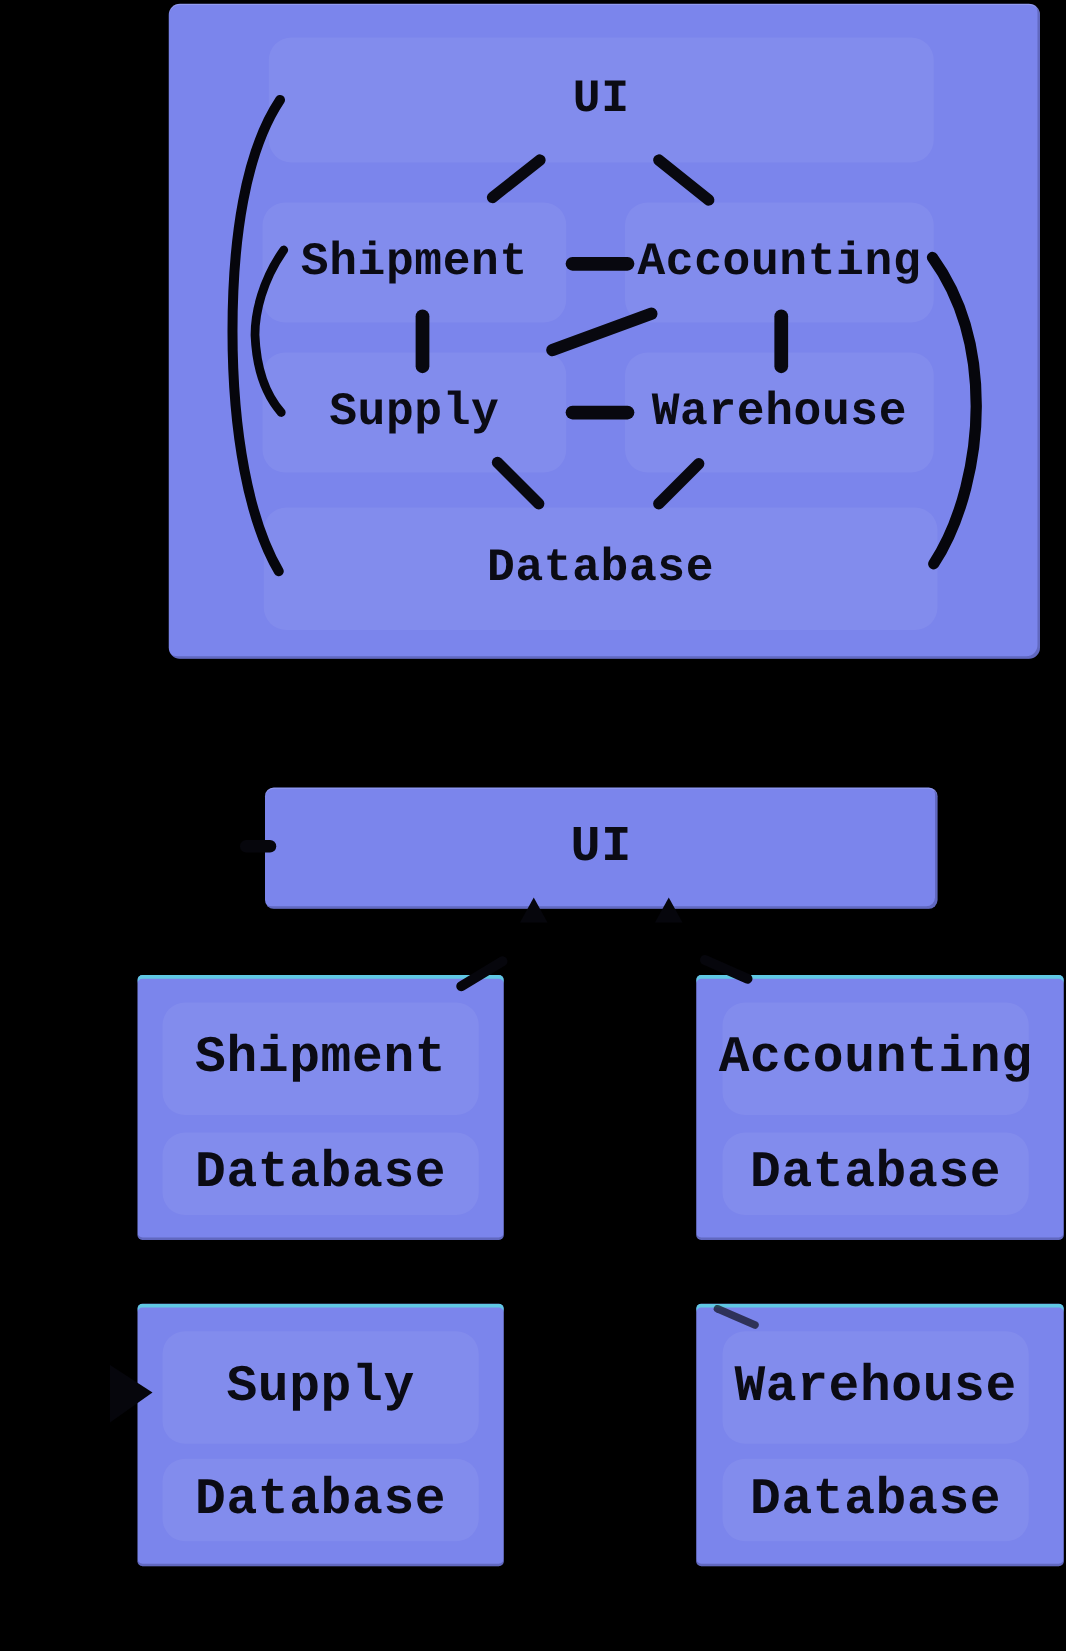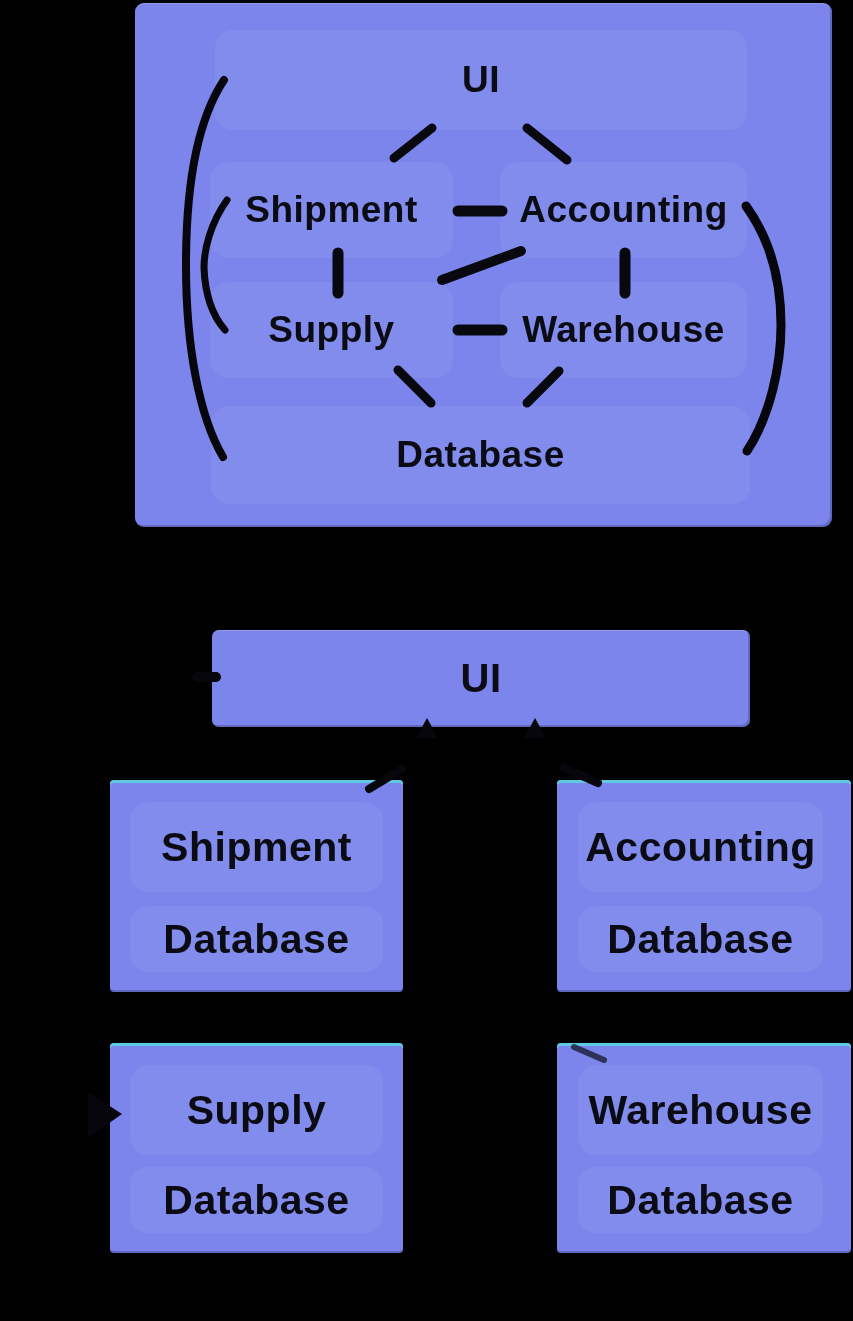--- a/index.html
+++ b/index.html
@@ -1,18 +1,18 @@
 <!DOCTYPE html>
 <html><head>
 <meta charset="utf-8">
 <style>
   html,body{margin:0;padding:0;background:#000;}
   #canvas{
     position:relative;width:853px;height:1321px;background:#000;
-    overflow:hidden;font-family:Liberation Sans, sans-serif;
+    overflow:hidden;font-family:Liberation Mono, monospace;
   }
   .pbox{
     position:absolute;background:#7b85ec;border-radius:9px;
     box-shadow:inset 0 1px 0 rgba(255,255,255,.18), inset -2px -2px 0 rgba(20,20,60,.25);
   }
   .svcbox{
     position:absolute;background:#7b85ec;border-radius:4px;
     box-shadow:inset 0 3px 0 rgba(90,216,226,.8), inset 0 -2px 0 rgba(20,20,60,.25);
   }
   .inner{

